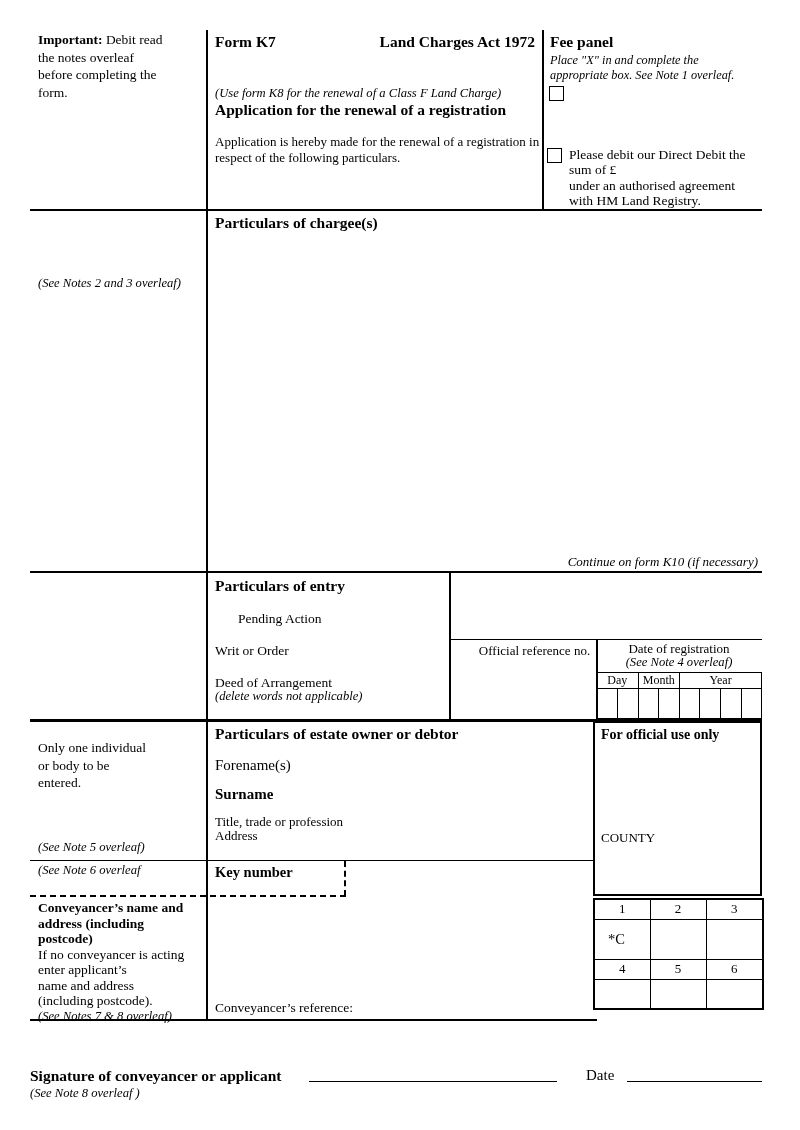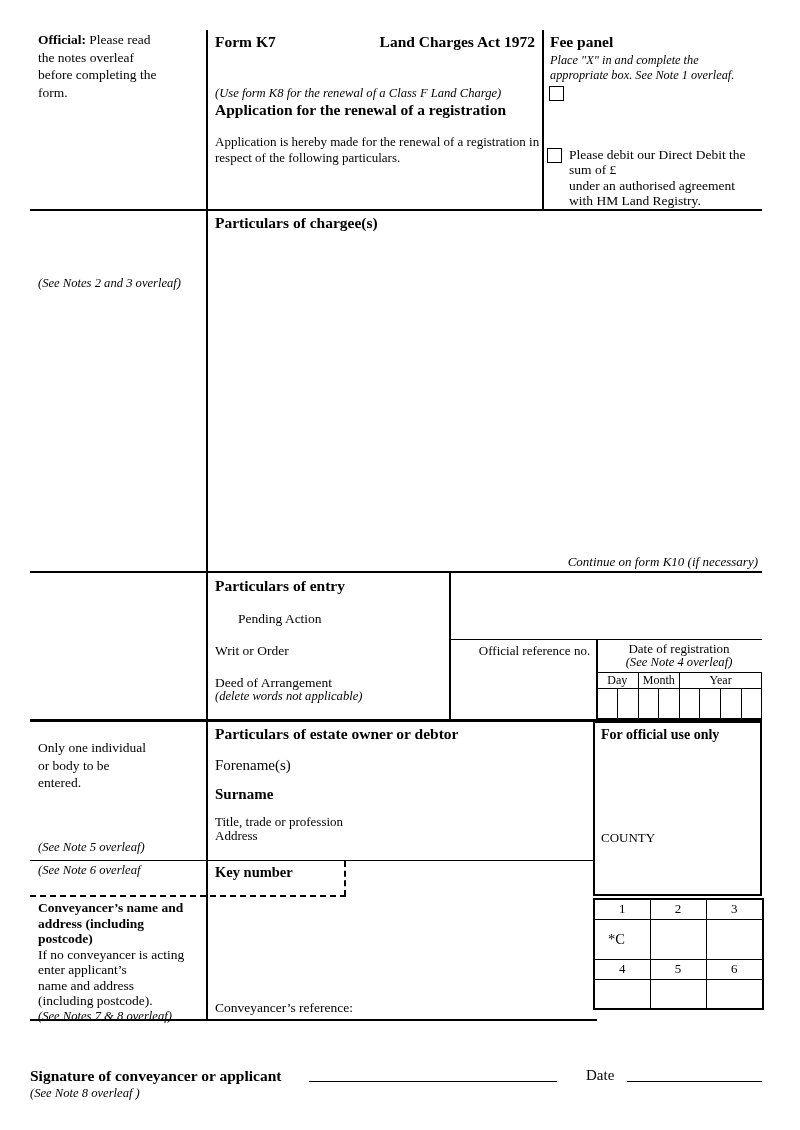--- a/index.html
+++ b/index.html
@@ -53,21 +53,21 @@
   <div class="hline thin" style="left:449px;top:639px;width:313px;"></div>
   <div class="vline" style="left:596px;top:639px;height:82px;"></div>
   <div class="hline thick" style="left:30px;top:719px;width:732px;"></div>
   <div class="hline thin" style="left:30px;top:860px;width:565px;"></div>
   <div class="dash-v" style="left:344px;top:861px;height:35px;"></div>
   <div class="dash-h" style="left:30px;top:895px;width:316px;"></div>
   <div class="hline" style="left:30px;top:1019px;width:567px;"></div>
 
   <div class="t fs135 lh13" style="left:38px;top:31px;width:160px;">
     <div>
-      <span class="b">Official:</span><span> Please read</span>
+      <span class="b">Important:</span><span> Debit read</span>
     </div>
     <div>the notes overleaf</div>
     <div>before completing the</div>
     <div>form.</div>
   </div>
 
   <div class="t fs155 b" style="left:215px;top:32px;width:320px;display:flex;justify-content:space-between;">
     <span>Form K7</span>
     <span>Land Charges Act 1972</span>
   </div>

